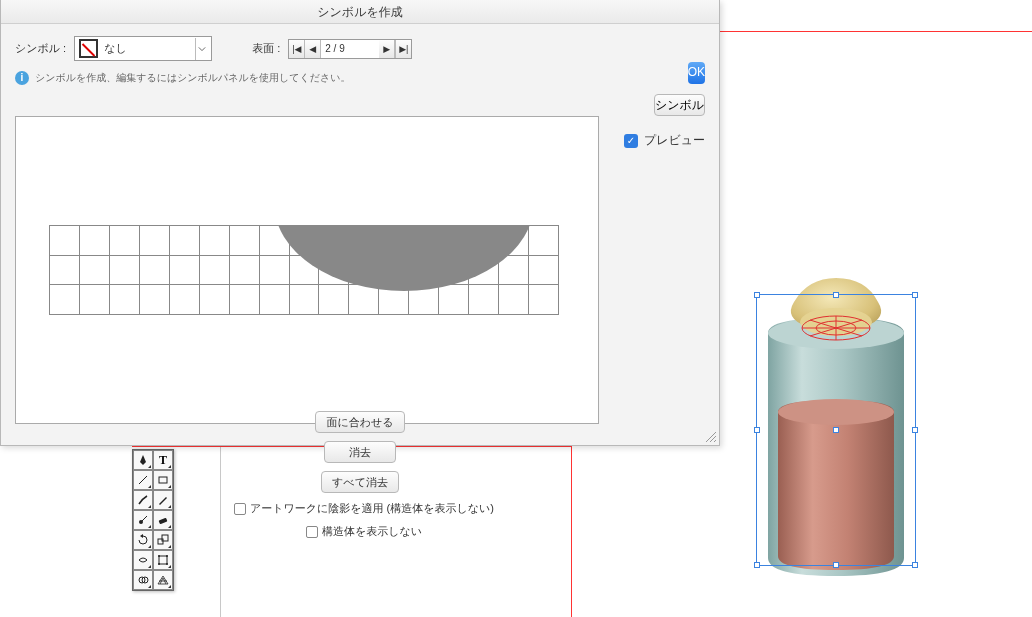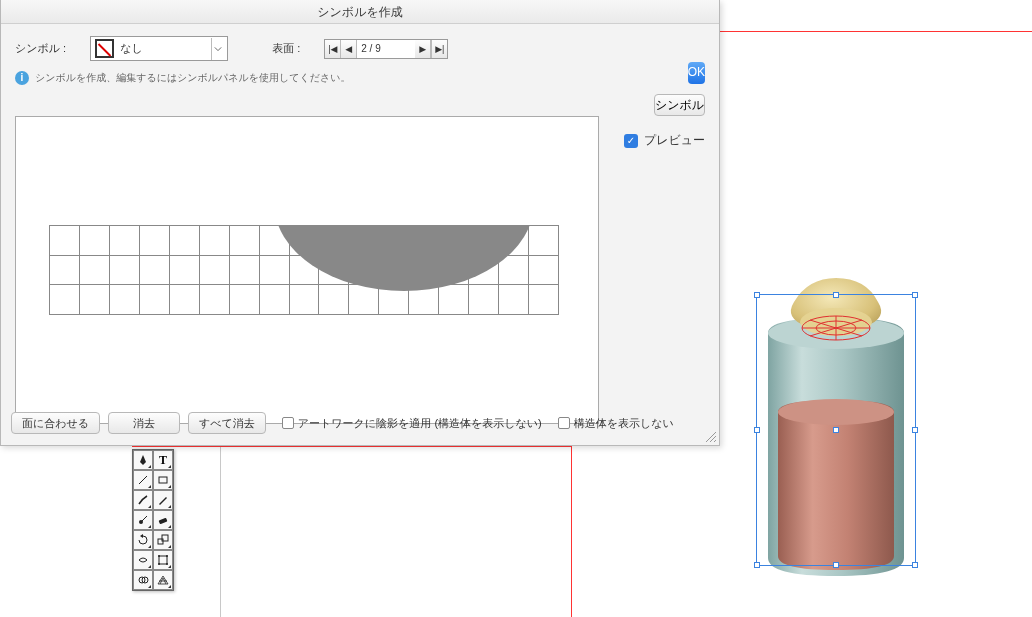--- a/index.html
+++ b/index.html
@@ -10,35 +10,35 @@
   background: #f3f3f3; border: 1px solid #b8b8b8; border-top: none;
   box-shadow: 2px 2px 6px rgba(0,0,0,.15);
 }
 .dialog-titlebar {
   height: 24px; background: linear-gradient(#f7f7f7,#eaeaea);
   border-bottom: 1px solid #cfcfcf; text-align: center;
   font-size: 12px; color: #3a3a3a; line-height: 24px;
 }
 .dialog-body { position: relative; padding: 12px 14px 0 14px; height: calc(100% - 24px); }
 
-.row1 { display: flex; align-items: center; gap: 24px; font-size: 11px; color: #333; }
+.row1 { display: flex; align-items: center; gap: 8px; font-size: 11px; color: #333; }
 .sym-label { }
 .sym-select {
   display: flex; align-items: center; gap: 6px; width: 138px; height: 25px;
   background: #fff; border: 1px solid #9a9a9a; padding: 2px 4px; cursor: pointer;
 }
 .sym-swatch {
   width: 19px; height: 19px; border: 2px solid #333; position: relative; background: #fff;
 }
 .sym-swatch::after { content:""; position:absolute; left:-1px; right:-1px; top:50%; height:2px; background:#d00; transform: rotate(45deg); transform-origin:center; }
 .sym-text { flex:1; }
 .sym-arrow { width: 12px; height: 22px; border-left:1px solid #bbb; display:flex; align-items:center; justify-content:center; }
 .sym-arrow svg { width:8px; height:8px; }
 
-.surface-label { margin-left: 20px; }
+.surface-label { margin-left: 32px; }
 .stepper {
   display: flex; align-items: center; height: 20px; background:#fff; border:1px solid #9a9a9a;
 }
 .step-btn {
   width: 16px; height: 18px; background: linear-gradient(#fdfdfd,#e7e7e7);
   border-right:1px solid #bbb; display:flex; align-items:center; justify-content:center;
   font-size:9px; color:#333; cursor:pointer;
 }
 .step-btn:last-child { border-right:none; border-left:1px solid #bbb;}
 .step-val { width: 58px; text-align:left; padding-left:4px; font-size:10px; }
@@ -64,21 +64,21 @@
   cursor:pointer; border:1px solid #b8b8b8; background:linear-gradient(#fdfdfd,#e8e8e8);
 }
 .btn-primary {
   border:none; background:linear-gradient(#5fa9f6,#1f73e6); color:#fff;
 }
 .preview-check { display:flex; align-items:center; gap:6px; font-size:12px; color:#333; margin-top:6px; }
 .chk { width:14px; height:14px; border-radius:3px; background:#2f7de1; color:#fff; font-size:10px; text-align:center; line-height:14px; }
 
 .bottom-row {
   position:absolute; left:10px; bottom:10px; right:10px; height:24px;
-  display:flex; align-items:center; gap:8px; font-size:11px; color:#333;
+  display:flex; align-items:center; gap:8px; font-size:11px; color:#333;flex-direction:column;
 }
 .btn-small {
   height:22px; padding:0 10px; border-radius:4px; border:1px solid #b8b8b8;
   background:linear-gradient(#fdfdfd,#e8e8e8); font-size:11px; line-height:20px; cursor:pointer;
 }
 .cb { display:flex; align-items:center; gap:4px; margin-left:8px; }
 .cb-box { width:12px; height:12px; border:1px solid #888; background:#fff; border-radius:2px; }
 .resize-grip { position:absolute; right:2px; bottom:2px; width:14px; height:14px; }
 .resize-grip svg line { stroke:#999; }
 

